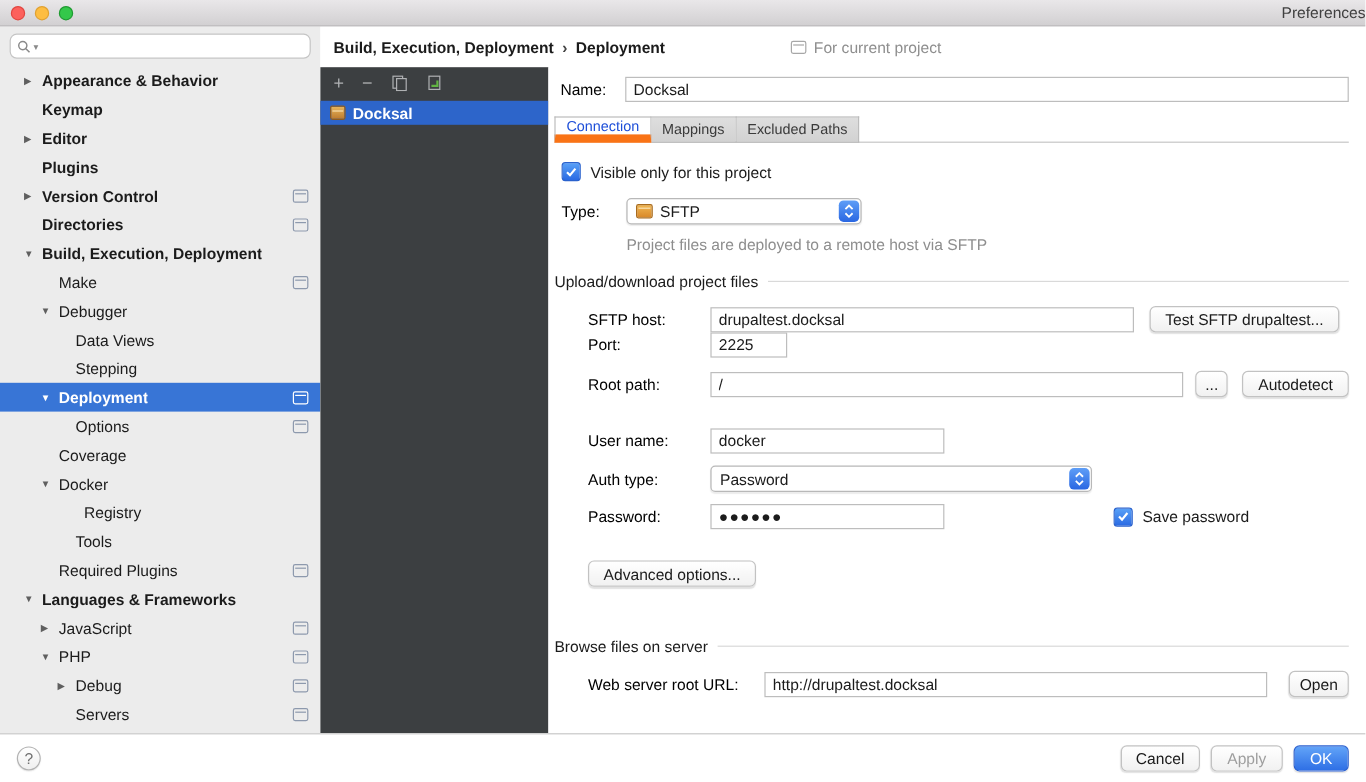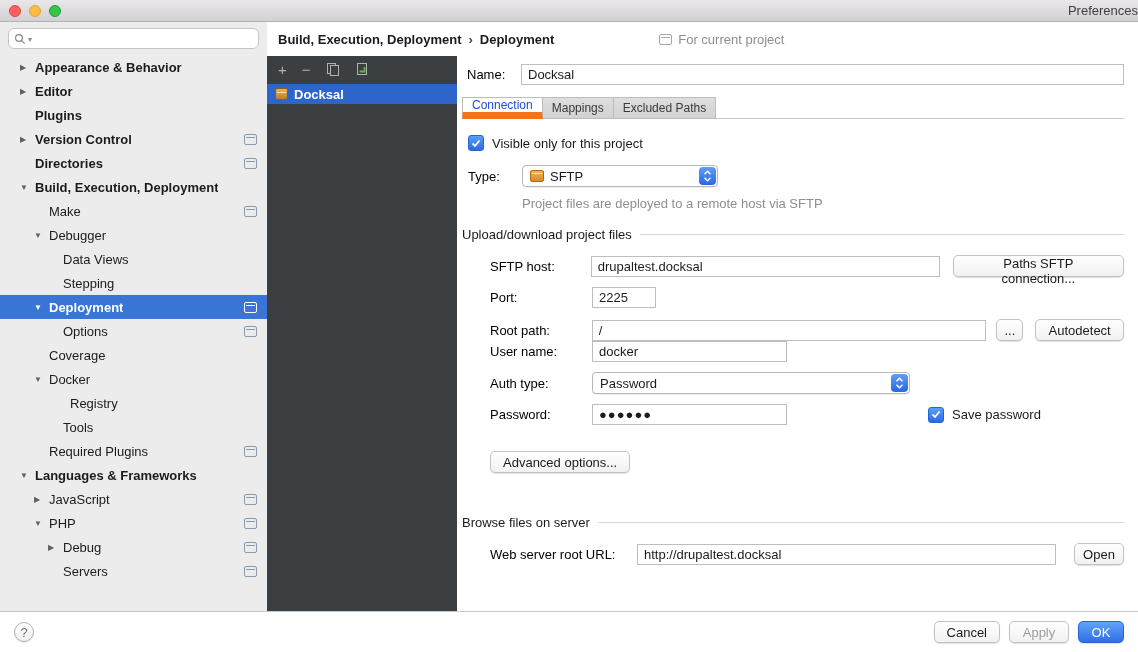--- a/index.html
+++ b/index.html
@@ -92,27 +92,27 @@
   .section { display:flex; align-items:center; margin:16px 14px 0 5px; }
   .section-line { flex:1; height:1px; background:#d9d9d9; margin-left:8px; }
 
   .irow { margin-left:33px; margin-right:14px; }
   .irow .flabel { width:102px; }
   .lbl-wide { width:147px !important; }
 
   .row-sftp { margin-top:13px; }
   .row-sftp .field { width:353px; }
   .row-sftp .btn { margin-left:13px; }
-  .row-port { margin-top:10px; }
+  .row-port { }
   .row-port .field { width:64px; }
   .row-root { margin-top:11px; }
   .row-root .field { width:396px; }
   .btn-ellipsis { margin-left:10px; width:27px; padding:0; }
   .btn-autodetect { margin-left:12px; width:89px; padding:0; }
-  .row-user { }
+  .row-user { margin-top:26px; }
   .row-user .field { width:195px; }
   .row-auth { margin-top:10px; }
   .row-pass { margin-top:10px; }
   .row-pass .field { width:195px; letter-spacing:1px; }
   .save-pass { display:flex; align-items:center; gap:8px; margin-left:141px; }
   .row-adv { margin-top:26px; }
   .section-browse { margin-top:42px; }
   .row-webroot { margin-top:13px; }
   .row-webroot .field { width:419px; }
   .btn-open { margin-left:18px; width:50px; padding:0; }
@@ -149,20 +149,24 @@
               <line x1="7.6" y1="7.6" x2="10.6" y2="10.6" stroke="#8a8a8a" stroke-width="1.3"></line>
             </svg>
           <span class="search-caret">▾</span>
           <input class="search-input" value="" style="">
         </div>
       </div>
       <div class="tree">
           <div class="trow bold" style="padding-left: 20px;">
             <span class="arrow">▶</span>
             <span class="tlabel">Appearance &amp; Behavior</span>
+          </div>
+          <div class="trow bold" style="padding-left: 20px;">
+            <span class="arrow"></span>
+            <span class="tlabel">Keymap</span>
           </div>
           <div class="trow bold" style="padding-left: 20px;">
             <span class="arrow">▶</span>
             <span class="tlabel">Editor</span>
           </div>
           <div class="trow bold" style="padding-left: 20px;">
             <span class="arrow"></span>
             <span class="tlabel">Plugins</span>
           </div>
           <div class="trow bold" style="padding-left: 20px;">
@@ -330,21 +334,21 @@
           <div class="help-text">Project files are deployed to a remote host via SFTP</div>
 
           <div class="section">
             <span>Upload/download project files</span>
             <span class="section-line"></span>
           </div>
 
           <div class="frow irow row-sftp">
             <span class="flabel">SFTP host:</span>
             <input class="field" value="drupaltest.docksal" style="">
-            <button class="btn">Paths SFTP connection...</button>
+            <button class="btn">Test SFTP drupaltest...</button>
           </div>
 
           <div class="frow irow row-port">
             <span class="flabel">Port:</span>
             <input class="field" value="2225" style="">
           </div>
 
           <div class="frow irow row-root">
             <span class="flabel">Root path:</span>
             <input class="field" value="/" style="">

